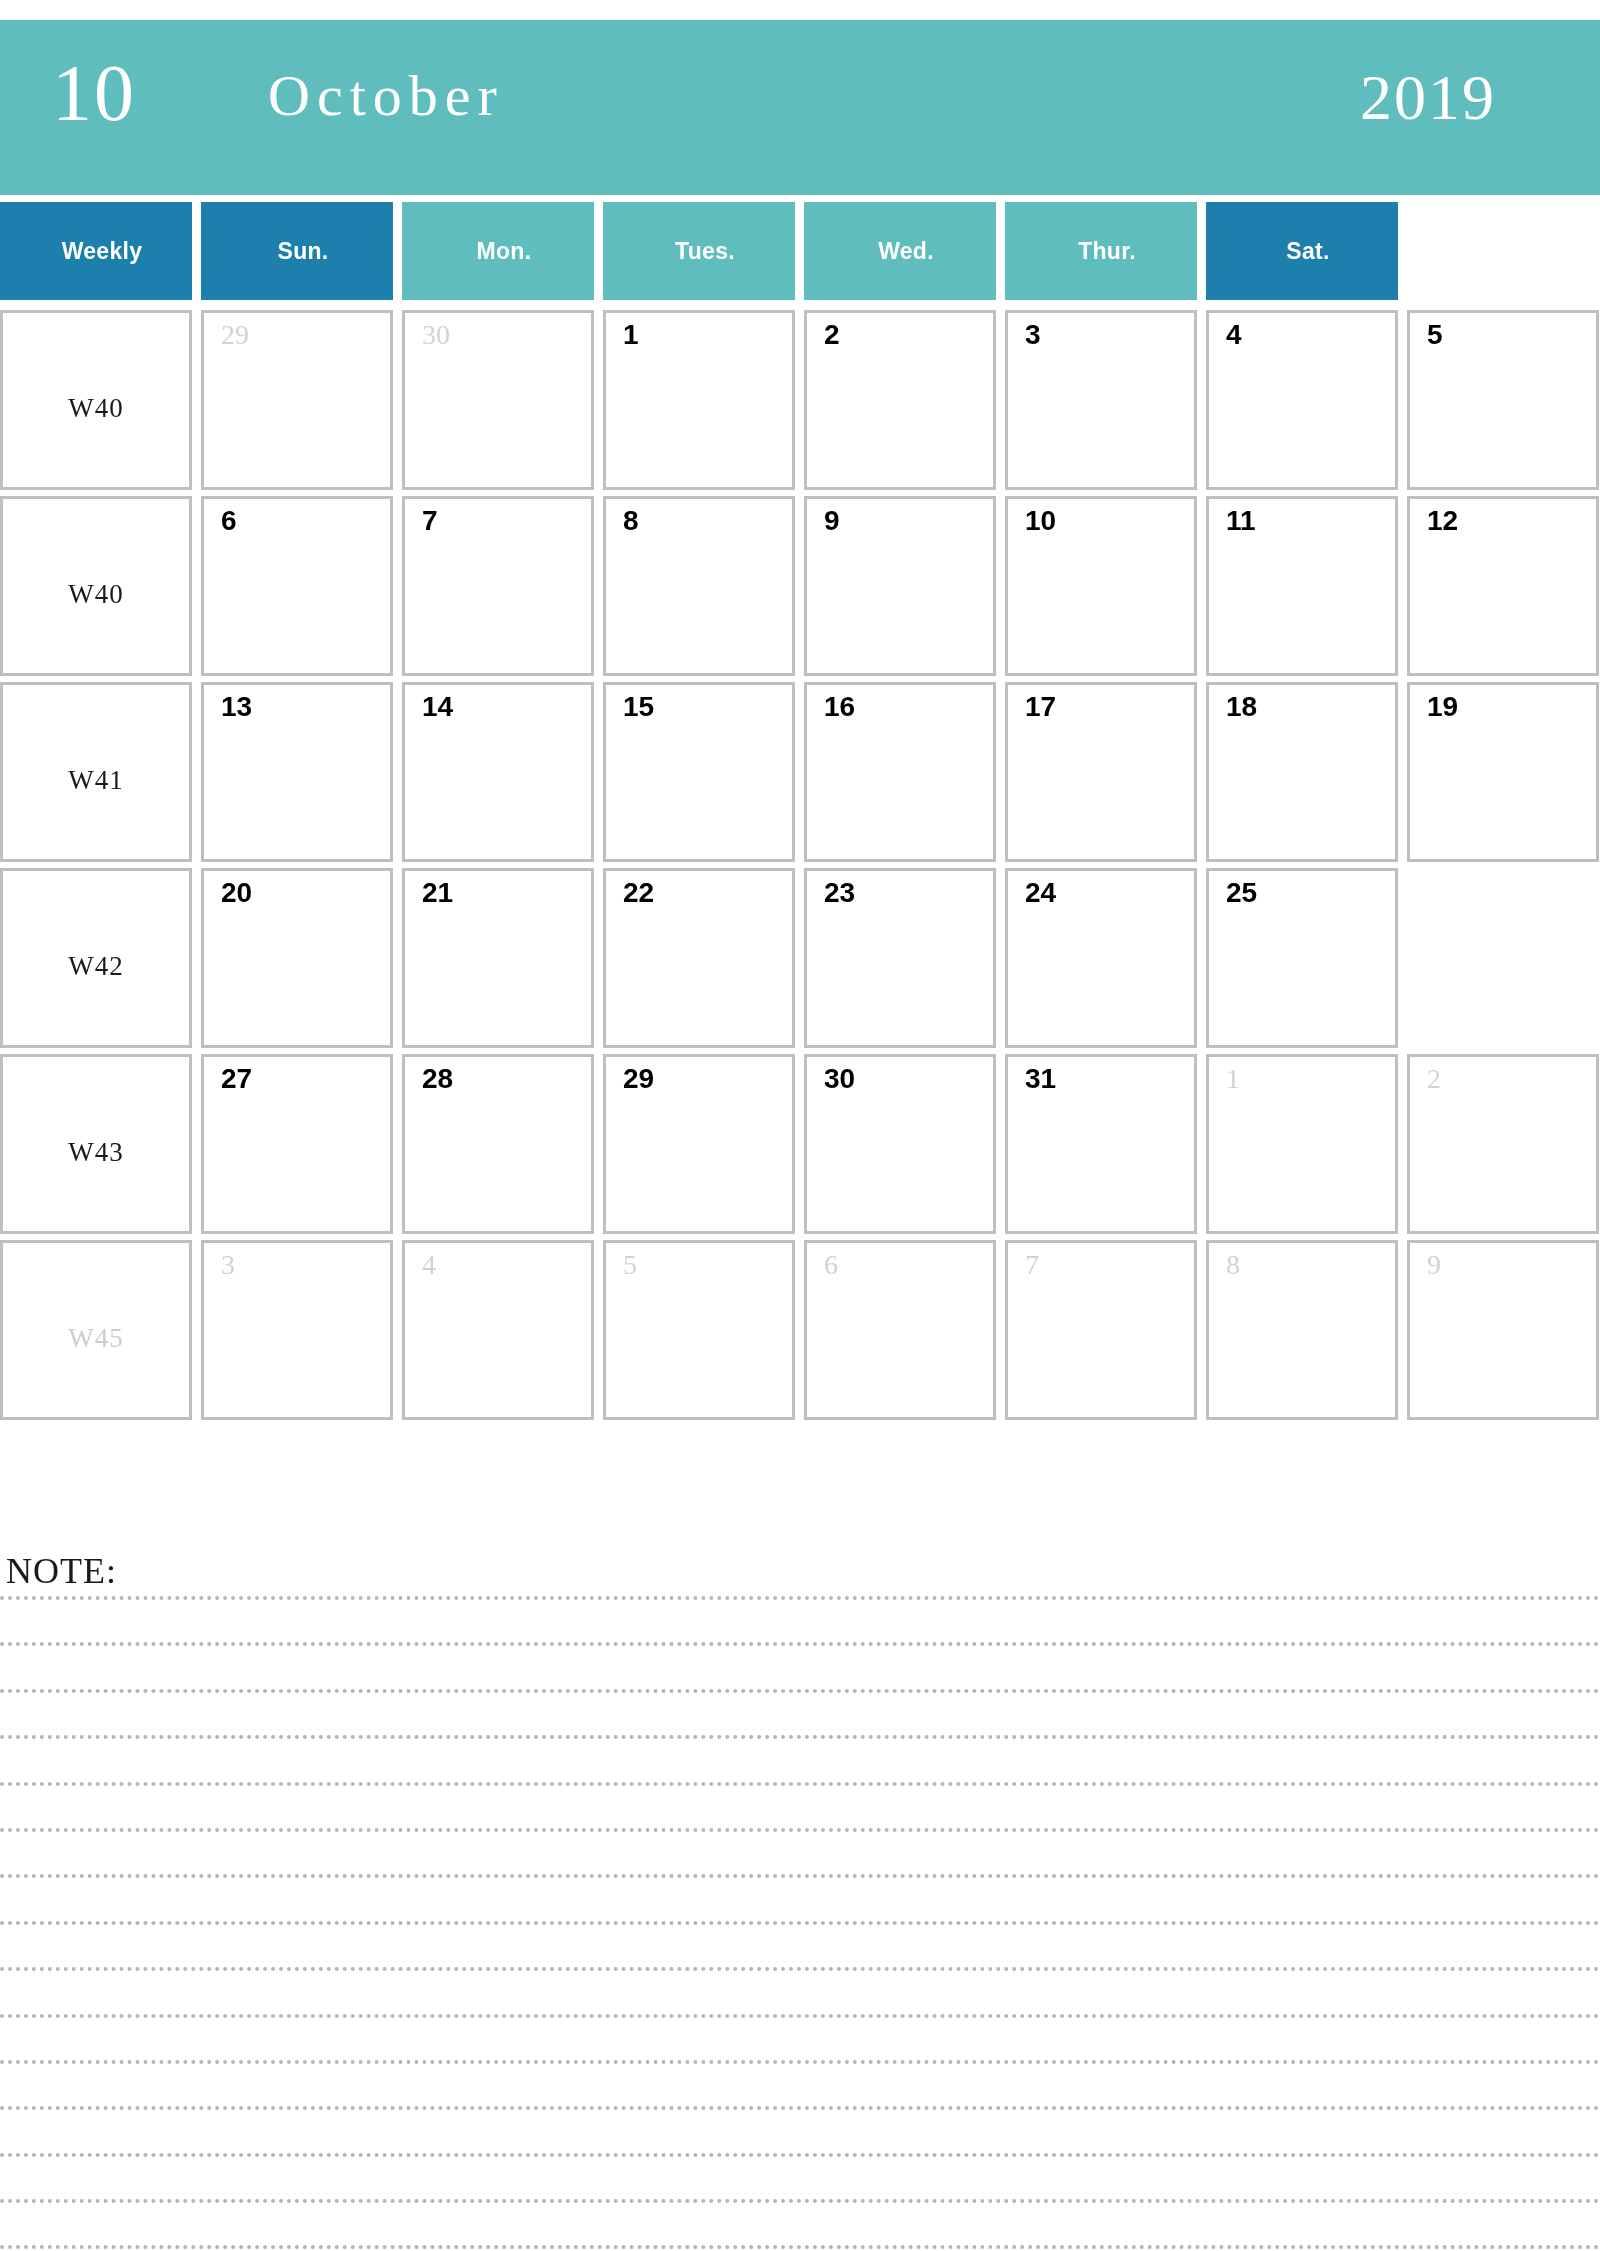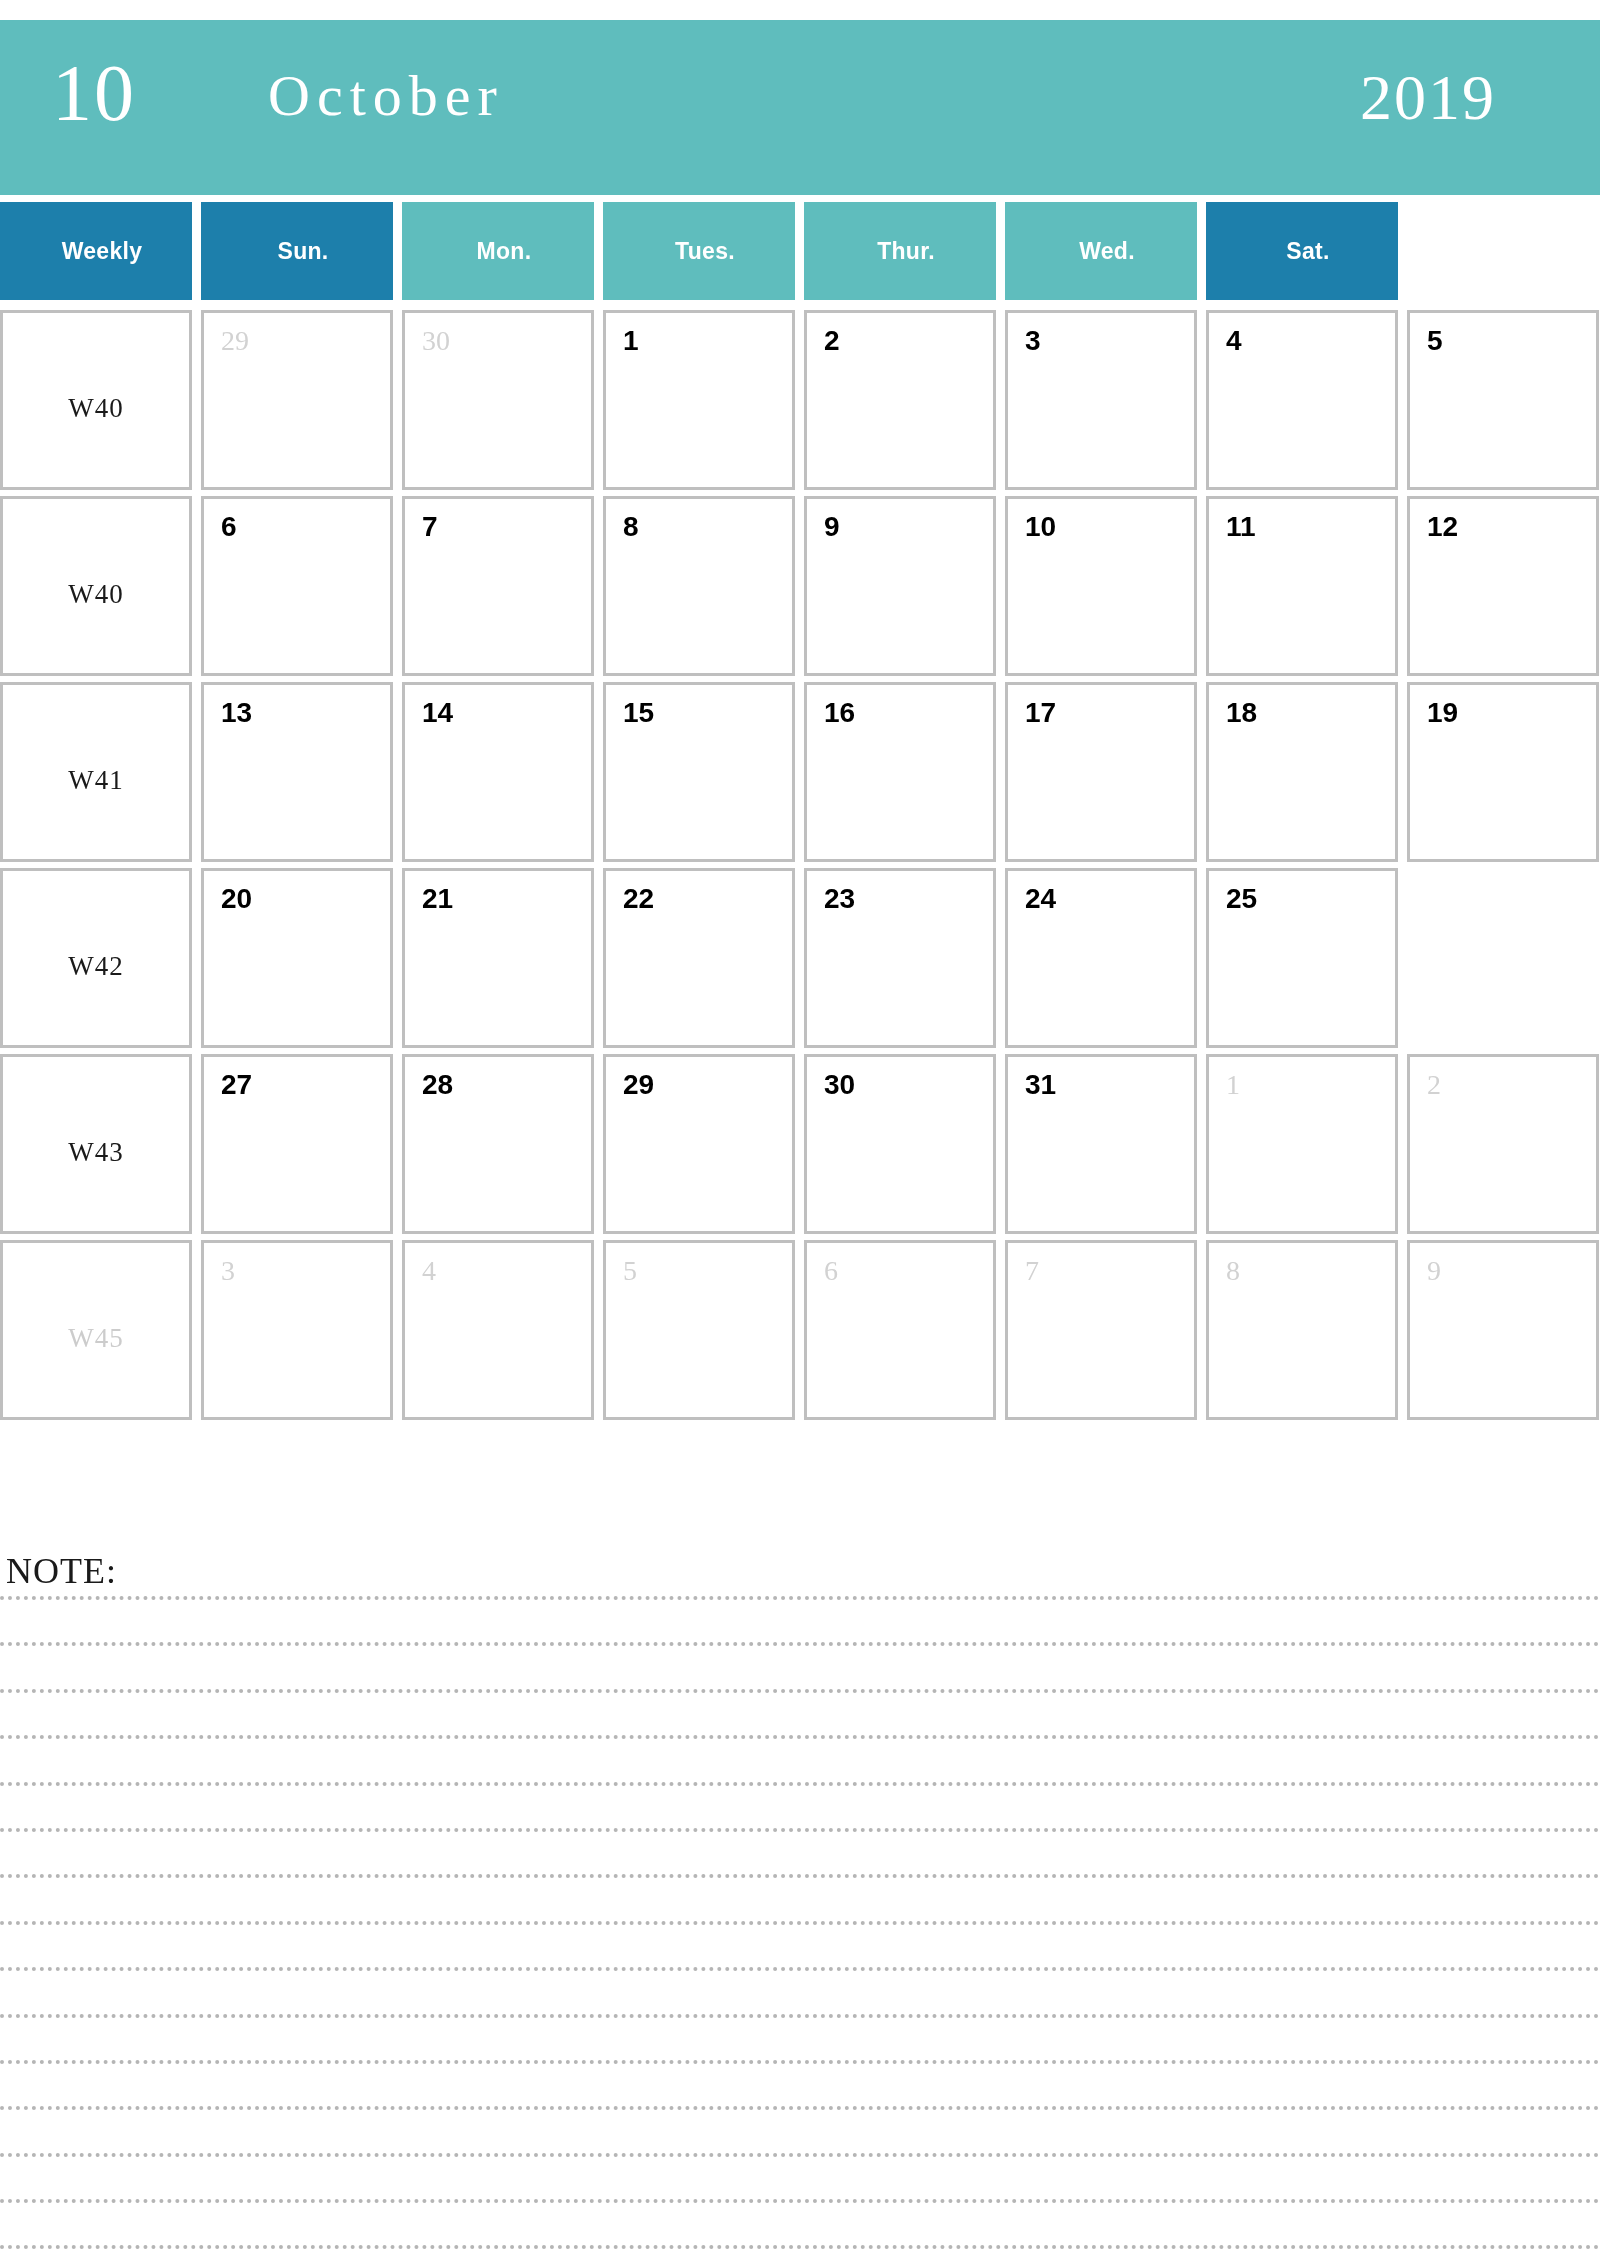--- a/index.html
+++ b/index.html
@@ -112,21 +112,21 @@
     font-family: "Liberation Serif", serif;
     font-size: 27px;
     color: #1a1a1a;
     letter-spacing: 1px;
   }
   .week-label.muted { color: #cccccc; }
 
   .date-num {
     position: absolute;
     left: 17px;
-    top: 12px;
+    top: 6px;
     font-family: "Liberation Sans", sans-serif;
     font-size: 28px;
     font-weight: bold;
     color: #000000;
   }
   .date-num.muted {
     font-family: "Liberation Serif", serif;
     font-weight: 400;
     color: #d2d2d2;
     font-size: 28px;
@@ -182,24 +182,24 @@
         <div class="col">
           <div class="head-cell dark">Sun.</div>
         </div>
         <div class="col">
           <div class="head-cell teal">Mon.</div>
         </div>
         <div class="col">
           <div class="head-cell teal">Tues.</div>
         </div>
         <div class="col">
+          <div class="head-cell teal">Wed.</div>
+        </div>
+        <div class="col">
           <div class="head-cell teal">Thur.</div>
-        </div>
-        <div class="col">
-          <div class="head-cell teal">Wed.</div>
         </div>
         <div class="col">
           <div class="head-cell dark">Sat.</div>
         </div>
       </div>
 
     <div id="week-rows">
         <div class="row week-row">
           <div class="col">
             <div class="cell week-cell">

